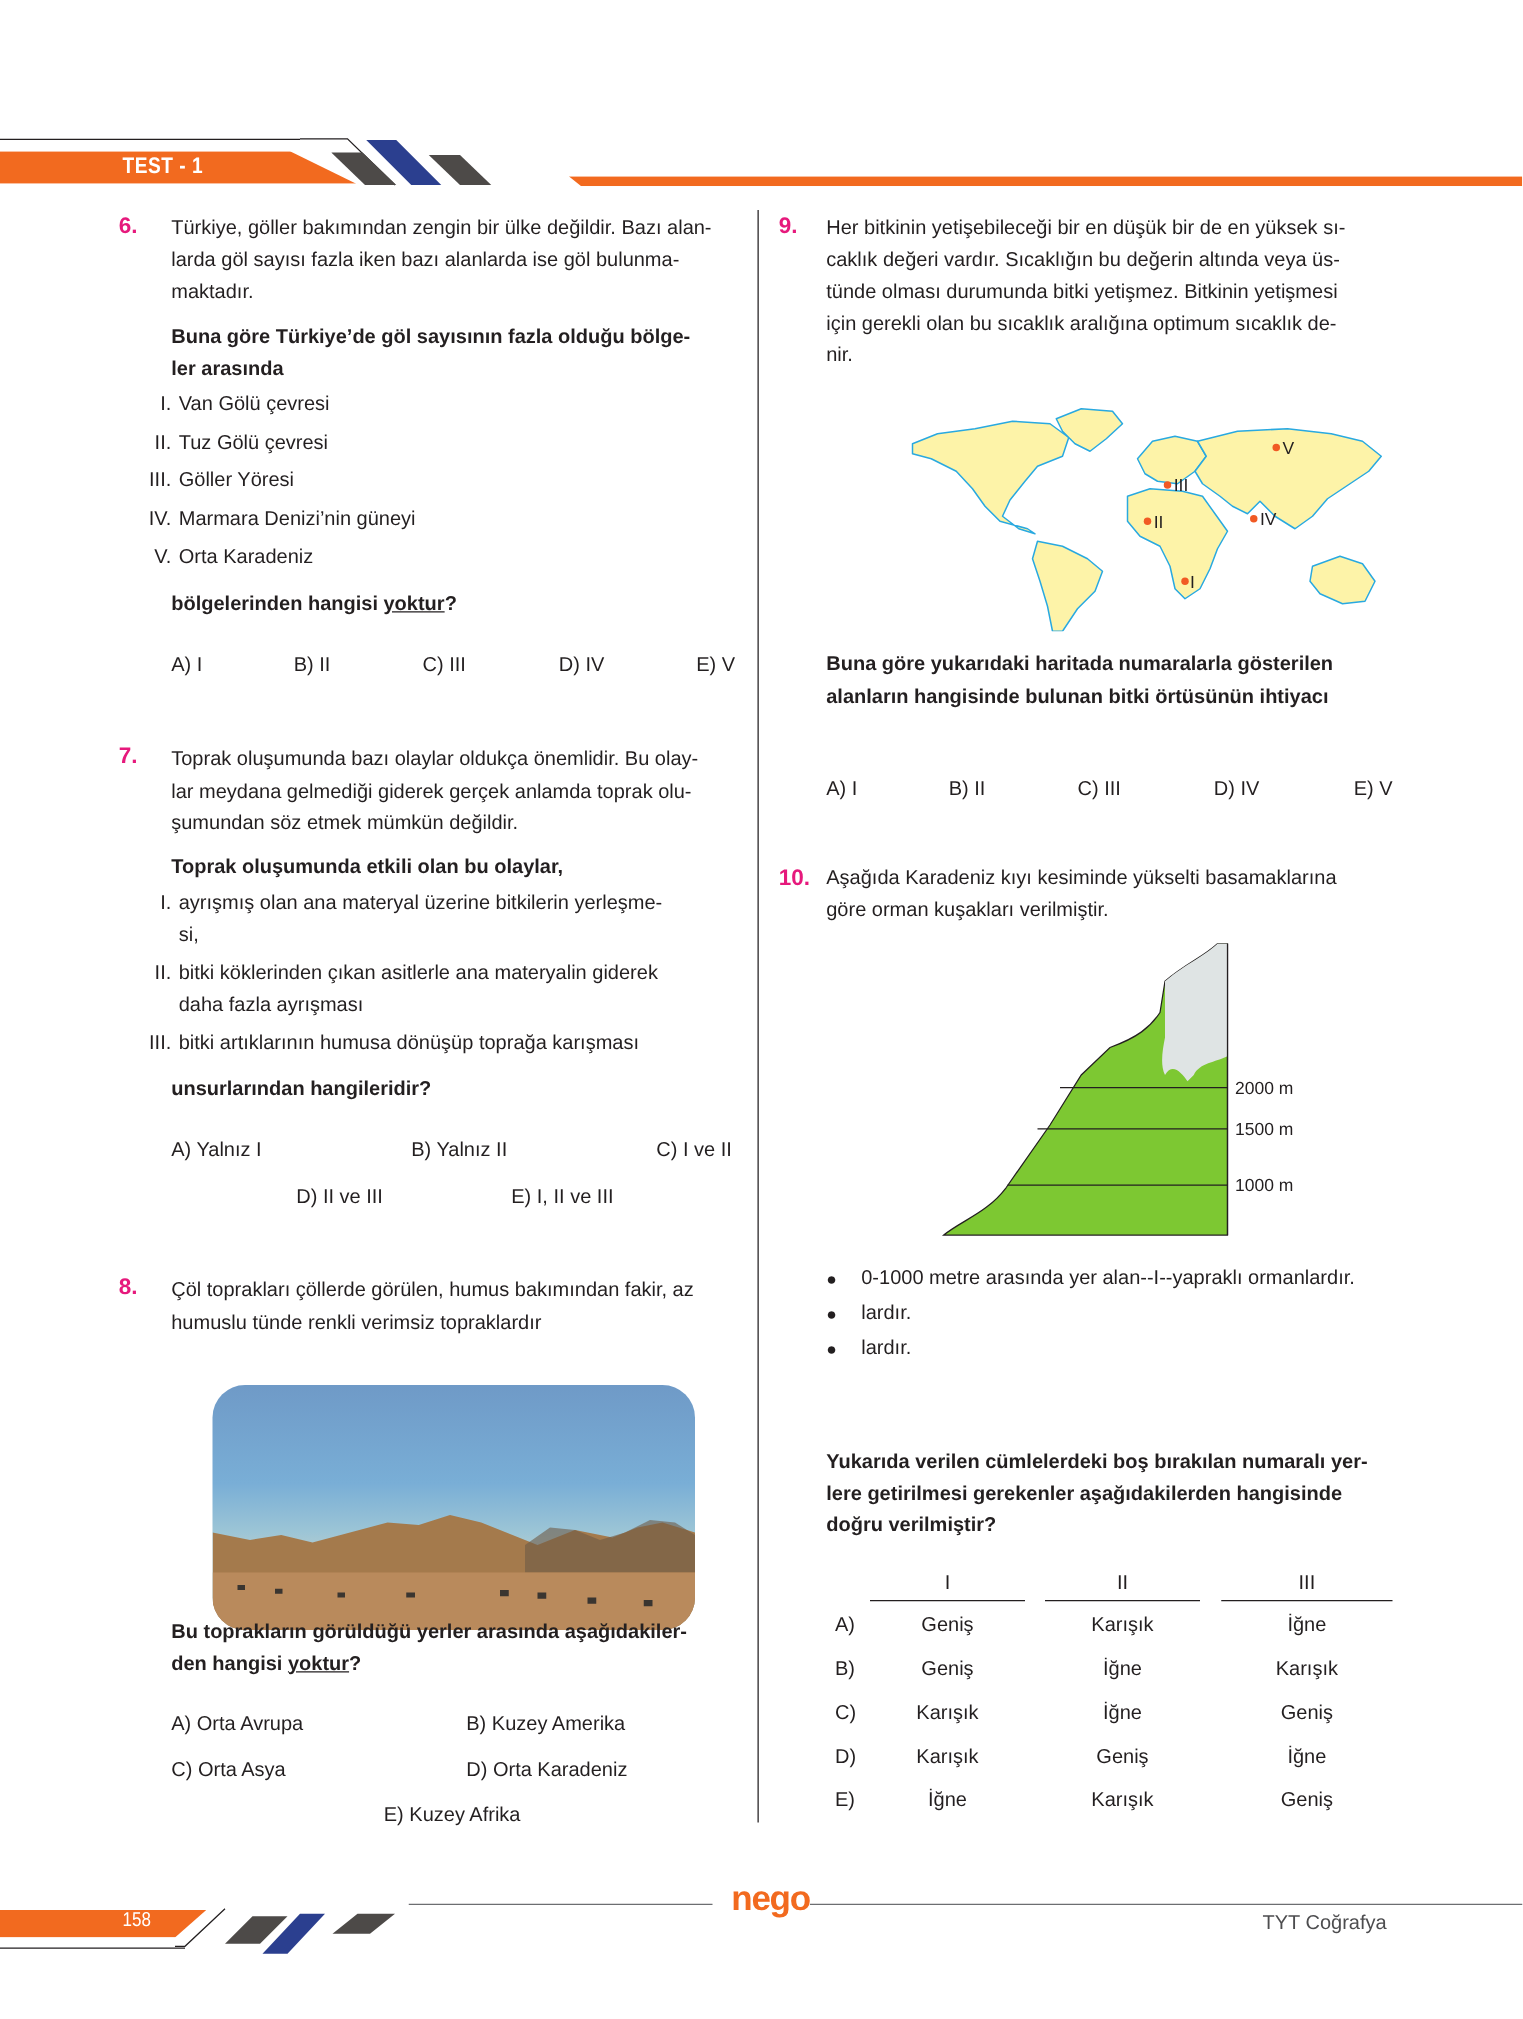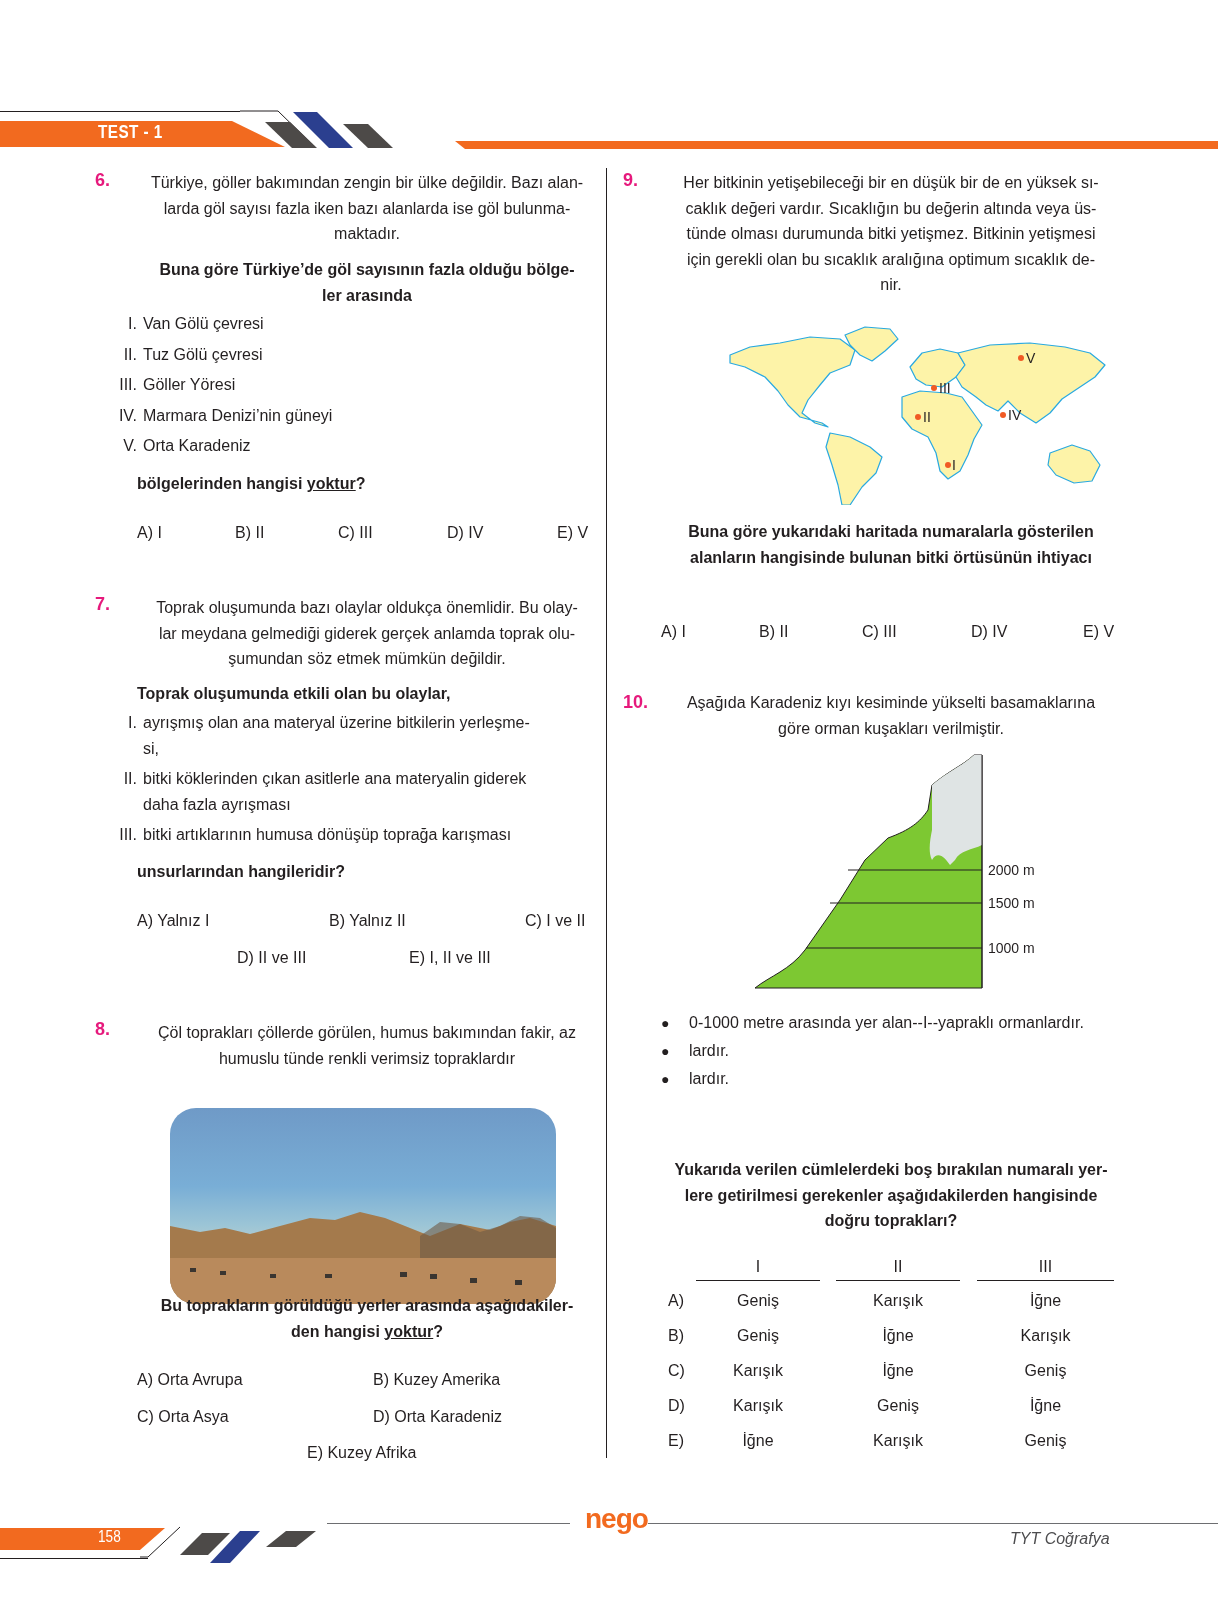--- a/index.html
+++ b/index.html
@@ -15,21 +15,21 @@
                color: #ffffff; letter-spacing: 0.5px; transform: scaleX(0.85); transform-origin: left; }
   .hdr-right { position: absolute; left: 455px; top: 141px; width: 763px; height: 8px; background: #f26a1f;
                clip-path: polygon(0 0, 100% 0, 100% 100%, 10px 100%); }
 
   .stripe { position: absolute; }
 
   
   .col-divider { position: absolute; left: 606px; top: 168px; width: 1px; height: 1290px; background: #231f20; }
 
   .qnum { position: absolute; font-weight: bold; font-size: 18px; color: #e6197c; }
-  .txt { position: absolute; font-size: 16px; line-height: 25.5px; text-align: center; }
+  .txt { position: absolute; font-size: 16px; line-height: 25.5px; }
   .bold { font-weight: bold; }
   .u { text-decoration: underline; }
   .roman-list .item { display: flex; font-size: 16px; line-height: 25.5px; }
   .roman-list .rn { width: 30px; text-align: right; padding-right: 6px; flex-shrink: 0; }
   .roman-list .rt { flex: 1; }
   .opts { position: absolute; font-size: 16px; }
   .opt { position: absolute; white-space: nowrap; }
 
   
   .map { position: absolute; left: 690px; top: 305px; width: 420px; height: 200px; }
@@ -52,21 +52,21 @@
   .ans-table .hcell { position: absolute; top: 0; text-align: center; border-bottom: 1px solid #231f20; padding-bottom: 4px; }
   .ans-table .row { position: relative; height: 35px; }
   .ans-table .cell { position: absolute; top: 6px; text-align: center; }
 
   
   .ftr-band { position: absolute; left: 0; top: 1528px; width: 165px; height: 22px; background: #f26a1f;
               clip-path: polygon(0 0, 100% 0, 140px 100%, 0 100%); }
   .ftr-page { position: absolute; left: 98px; top: 1528px; color: #fff; font-size: 16px; transform: scaleX(0.85); transform-origin: left; }
   .ftr-line { position: absolute; left: 0; top: 1558px; width: 148px; height: 1px; background: #231f20; }
   .ftr-rule { position: absolute; top: 1523px; height: 1px; background: #6d6e71; }
-  .ftr-title { position: absolute; left: 1010px; top: 1530px; font-size: 16px; font-style: italic; color: #4d4d4f; }
+  .ftr-title { position: absolute; left: 1010px; top: 1530px; font-size: 16px; color: #4d4d4f; }
   .logo { position: absolute; left: 585px; top: 1503px; font-weight: bold; font-size: 28px; color: #f26a1f; letter-spacing: -1px; }
 </style>
 </head>
 <body>
 
 <div class="hdr-line"></div>
 <svg class="abs" style="left:240px;top:108px" width="90" height="42">
   <polyline points="0,3 0,3 38,3 76,40" fill="none" stroke="#231f20" stroke-width="1"></polyline>
 </svg>
 <div class="hdr-band"></div>
@@ -295,21 +295,21 @@
         <span class="dot">●</span>
         <span>
           <div>lardır.</div>
         </span>
       </div>
   </div>
 
   <div class="txt bold" style="left:661px;top:1157px;width:460px">
     <div>Yukarıda verilen cümlelerdeki boş bırakılan numaralı yer-</div>
     <div>lere getirilmesi gerekenler aşağıdakilerden hangisinde</div>
-    <div>doğru toprakları?</div>
+    <div>doğru verilmiştir?</div>
   </div>
 
   <div class="ans-table">
     <div class="hrow">
       <div class="hcell" style="left:32px;width:124px">I</div>
       <div class="hcell" style="left:172px;width:124px">II</div>
       <div class="hcell" style="left:313px;width:137px">III</div>
     </div>
     <div class="row">
       <span class="cell" style="left:4px">A)</span>

